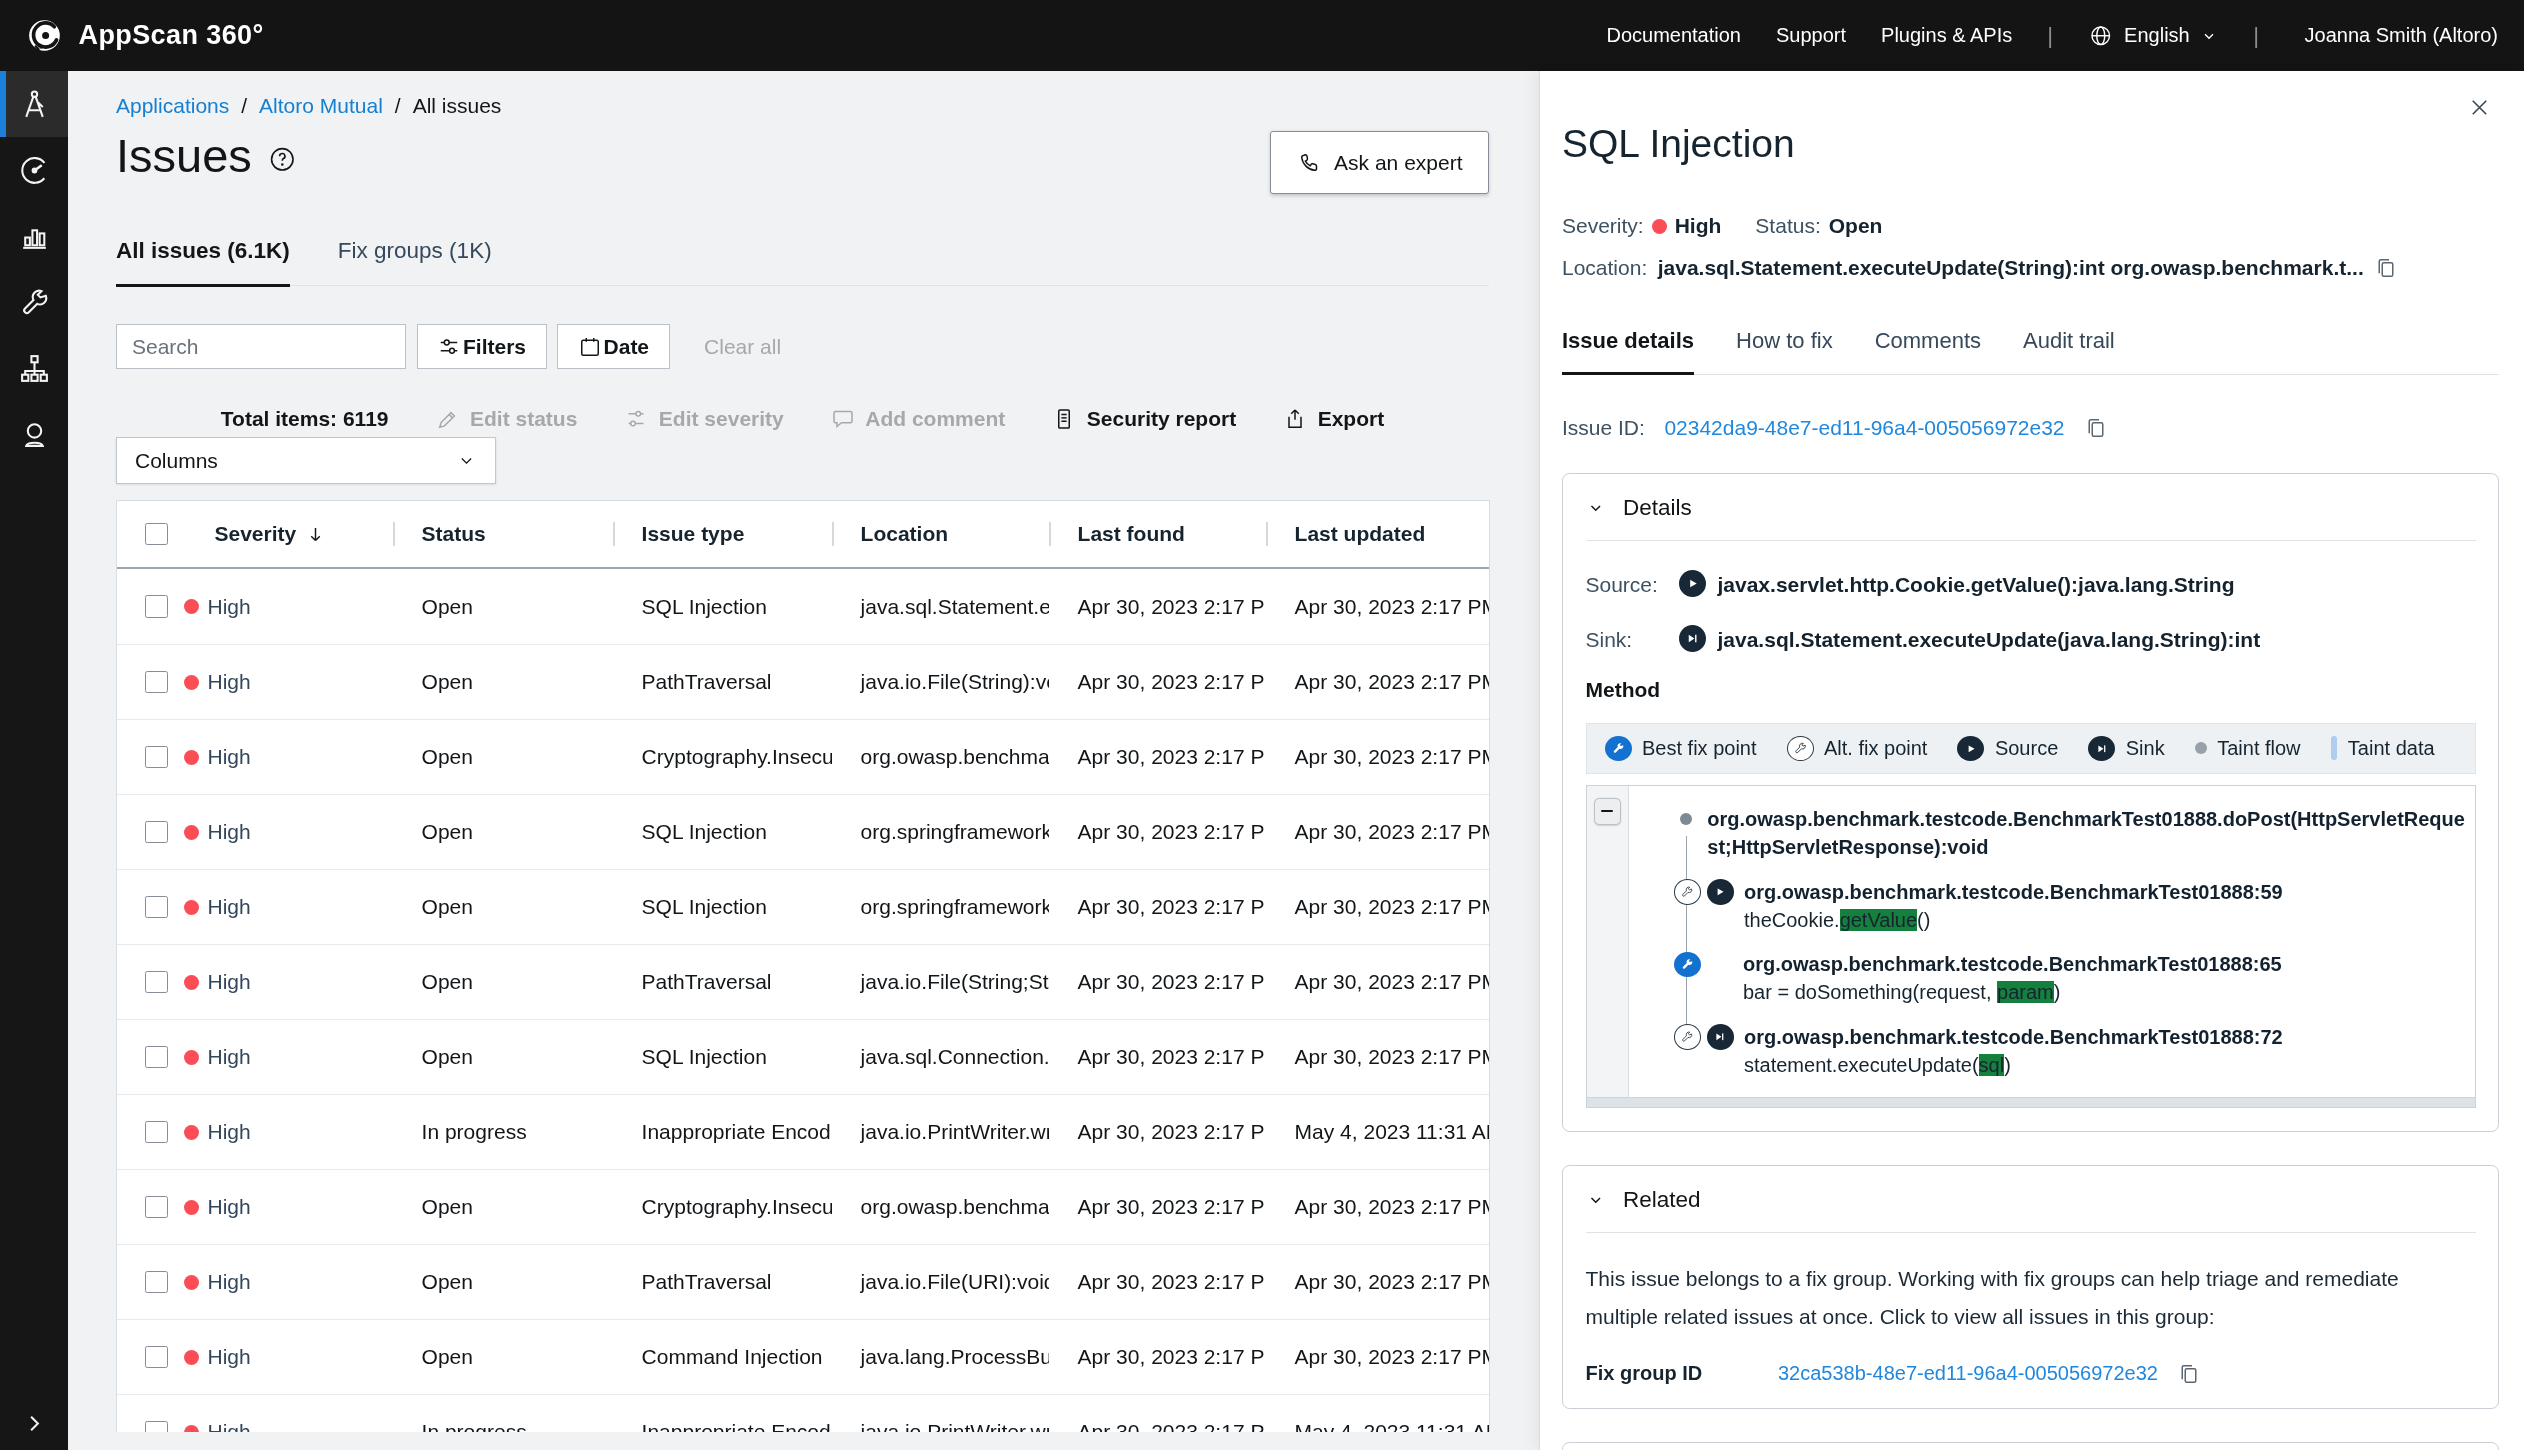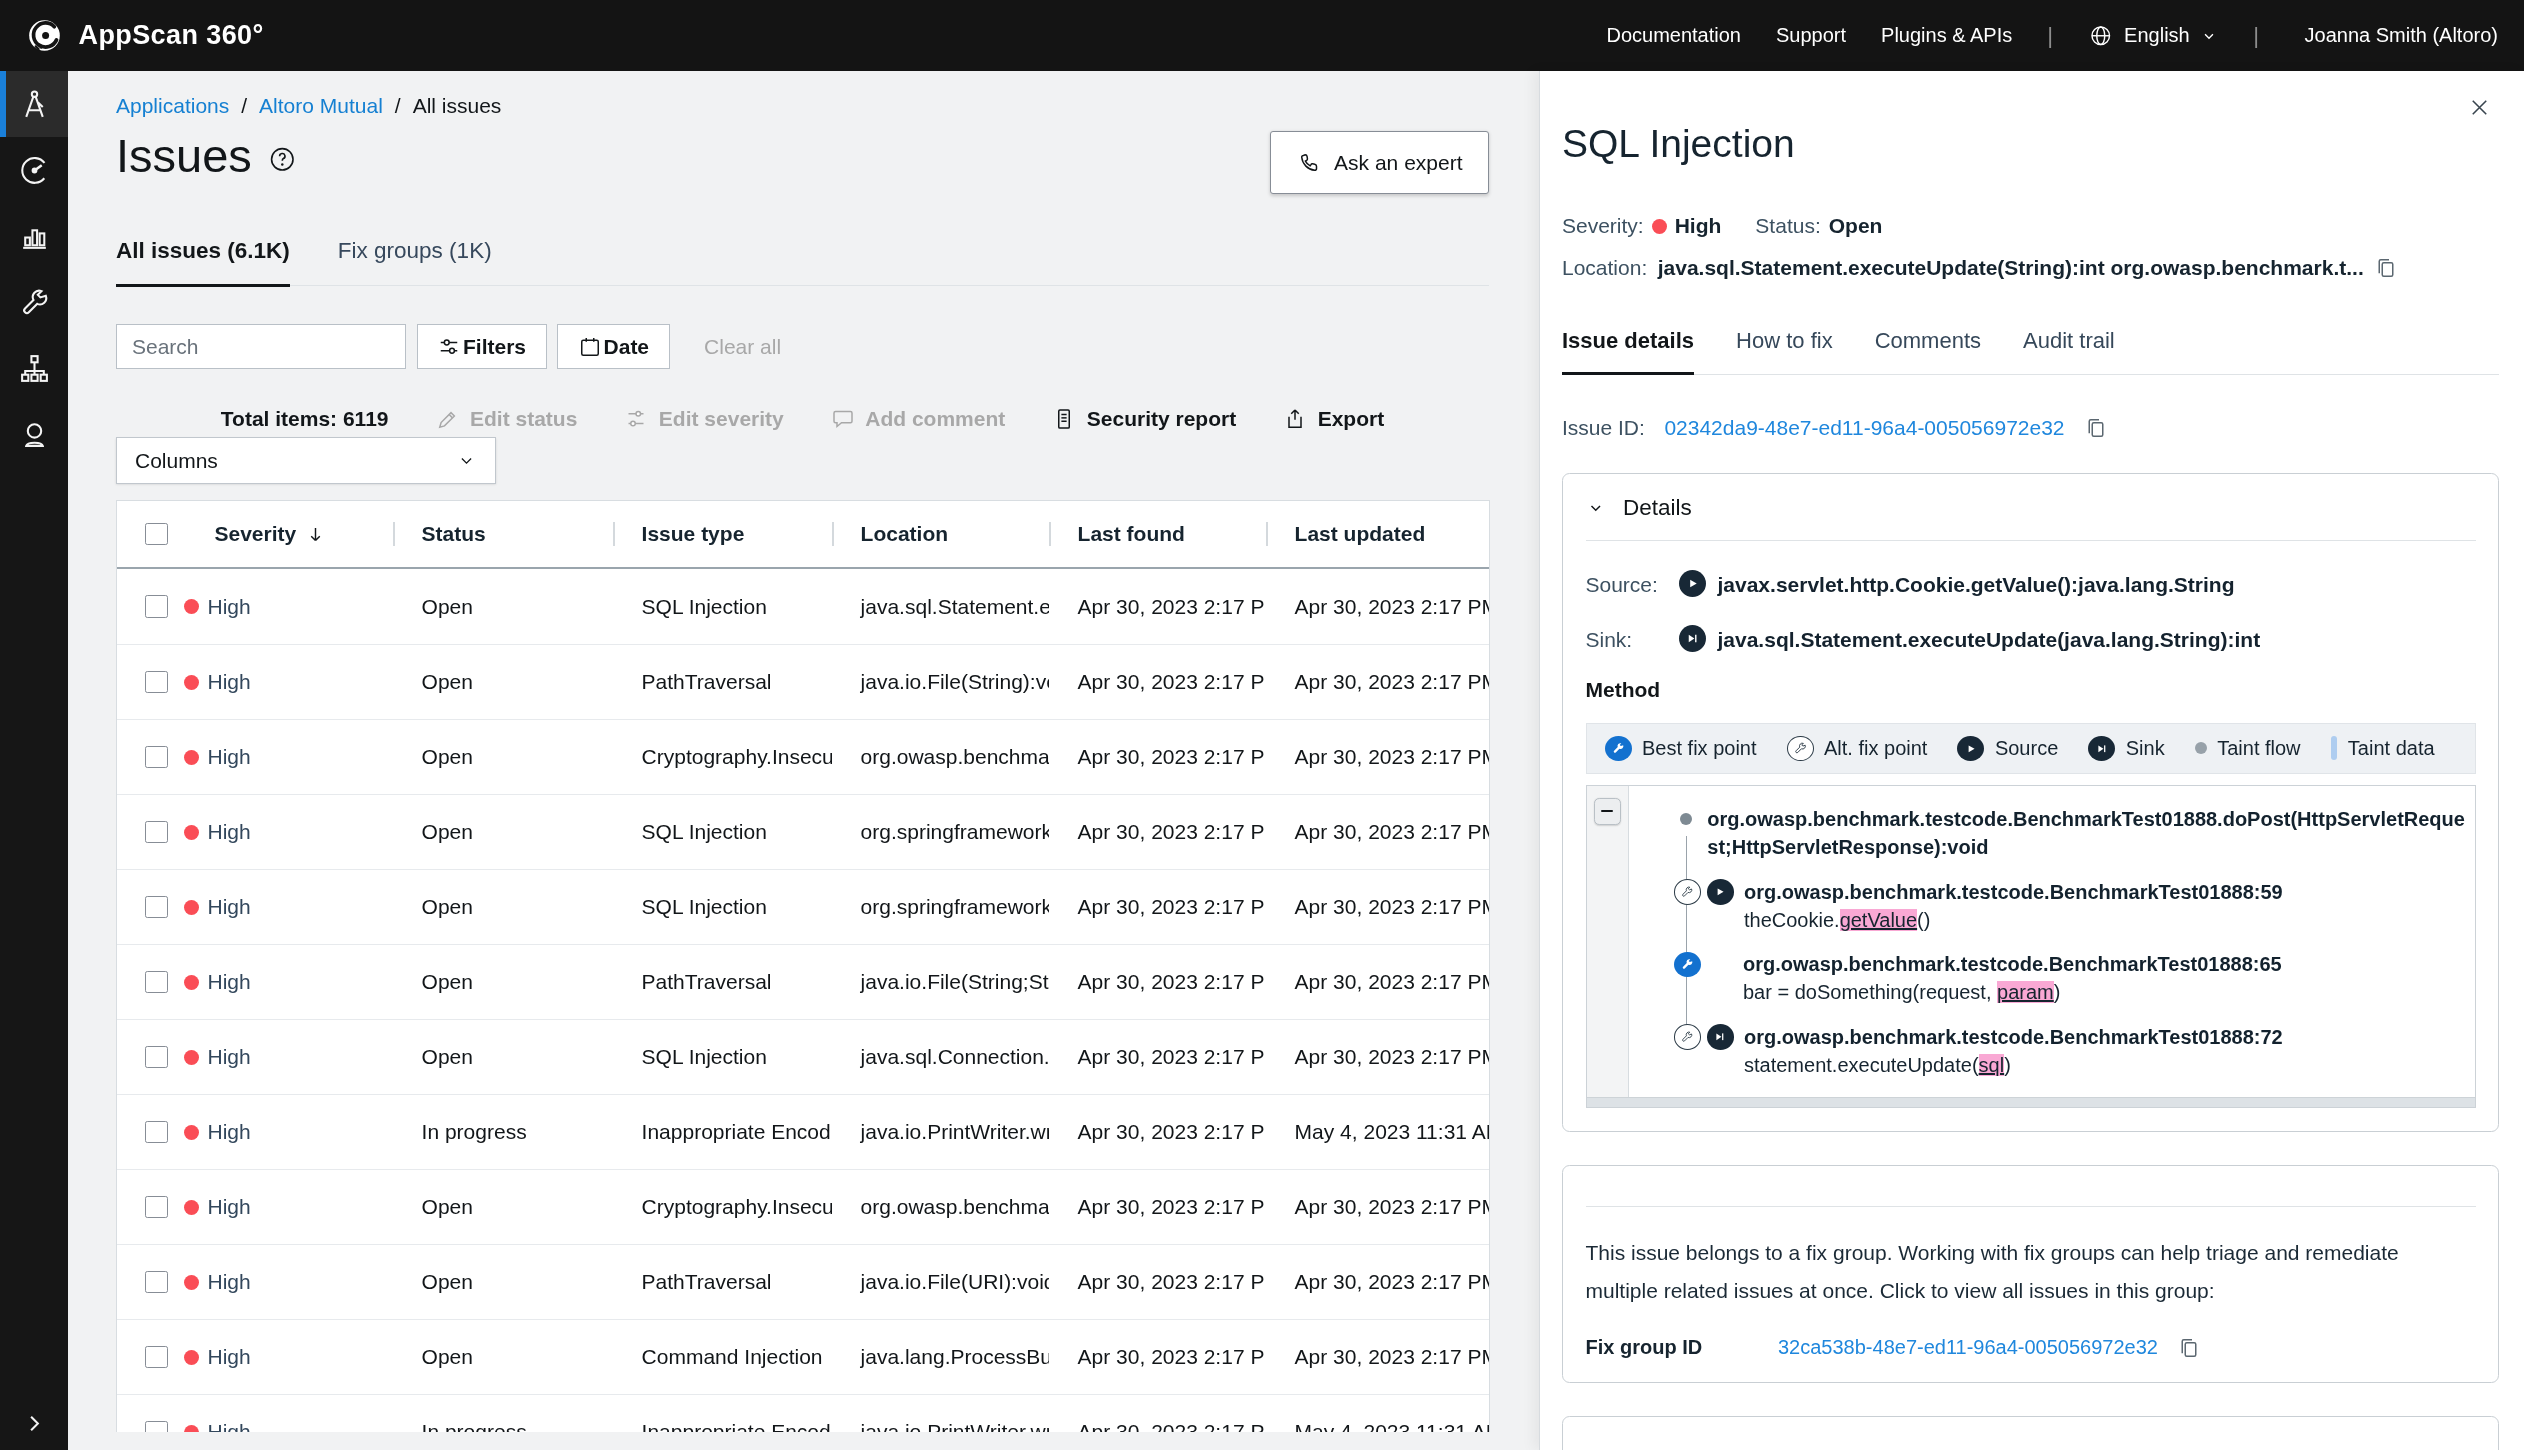--- a/index.html
+++ b/index.html
@@ -123,21 +123,21 @@
   .trace-line { position:absolute; left:57px; top:50px; width:1.5px; height:197px; background:#9aa3ab; }
   .troot { display:flex; gap:15px; }
   .troot .rdot { margin-top:7.5px; width:12.8px; height:12.8px; border-radius:50%; background:#7e8a93; flex:0 0 12.8px; margin-left:6px; position:relative; z-index:1; }
   .troot .rtxt { font-weight:700; color:#13222e; width:759px; word-break:break-all; line-height:28px; }
   .tnode { margin-top:16.5px; display:flex; gap:10.5px; position:relative; }
   .tnode .icons { display:flex; gap:6px; align-items:flex-start; position:relative; z-index:1; margin-top:1.5px; }
   .tnode .circ-ic { width:25.5px; height:25.5px; }
   .tnode .txt { line-height:28px; }
   .tnode .l1 { font-weight:700; color:#13222e; }
   .tnode .l2 { color:#16242f; }
-  .hl { background:#f9a8d4;text-decoration:underline; }
+  .hl { background:#15803d; }
   .tnode.single { padding-left:0; }
   .tnode.single .icons { margin-left:0; }
   .tnode.pair .icons { margin-left:0; }
   .trace-hsb { height:10.5px; background:#dde2e6; border-top:0.8px solid #cdd3d7; }
 
   .rel-text { margin-top:27px; font-size:21px; color:#1b2a36; line-height:38px; max-width:913px; }
   .fixrow { margin-top:25.5px; display:flex; align-items:center; gap:19.5px; font-size:20px; }
   .fixrow .flab { font-weight:700; color:#16242f; width:173px; flex:0 0 173px; }
 
   .chev-sm { color:#121619; }
@@ -681,20 +681,26 @@
                   <div class="l2"><span>statement.executeUpdate(</span><span class="hl">sql</span><span>)</span></div>
                 </span>
               </div>
             </div>
           </div>
           <div class="trace-hsb"></div>
         </div>
       </section>
 
       <section class="pcard">
+        <div class="pcard-head">
+          <svg class="ic chev-sm" width="19.5" height="19.5" viewBox="0 0 32 32" fill="none" stroke="currentColor" stroke-width="2.4">
+              <path d="M9 13l7 7 7-7"></path>
+            </svg>
+          <span>Related</span>
+        </div>
         <div class="pcard-div"></div>
         <p class="rel-text">This issue belongs to a fix group. Working with fix groups can help triage and remediate multiple related issues at once. Click to view all issues in this group:</p>
         <div class="fixrow">
           <span class="flab">Fix group ID</span>
           <a class="blue-link">32ca538b-48e7-ed11-96a4-005056972e32</a>
           <svg class="ic copy-ic" width="24" height="24" viewBox="0 0 32 32" fill="none" stroke="currentColor" stroke-width="2">
               <rect x="11" y="9" width="14" height="18" rx="2"></rect>
               <path d="M7 23V7a2 2 0 0 1 2-2h11"></path>
             </svg>
         </div>

